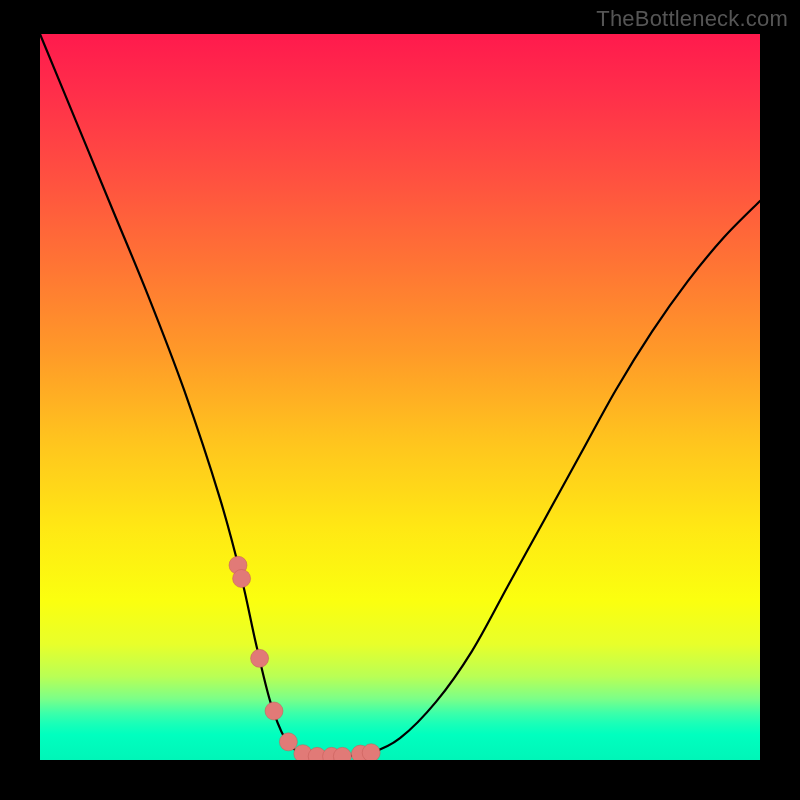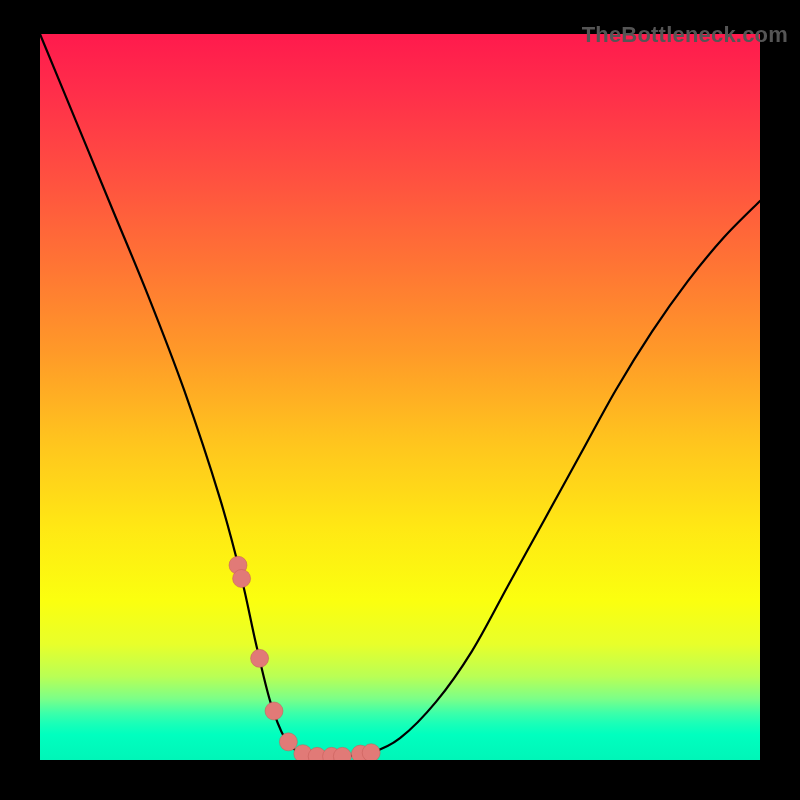--- a/index.html
+++ b/index.html
@@ -16,24 +16,23 @@
     width: 800px;
     height: 800px;
     background: #000;
   }
   .watermark {
     position: absolute;
     top: 6px;
     right: 12px;
     color: #555;
     font-size: 22px;
-    font-weight: 700;
+    font-weight: 400;
     letter-spacing: 0.2px;
     z-index: 5;
-    margin-top: 16px;
   }
   .plot {
     position: absolute;
     left: 40px;
     top: 34px;
     width: 720px;
     height: 726px;
   }
   .gradient {
     position: absolute;

